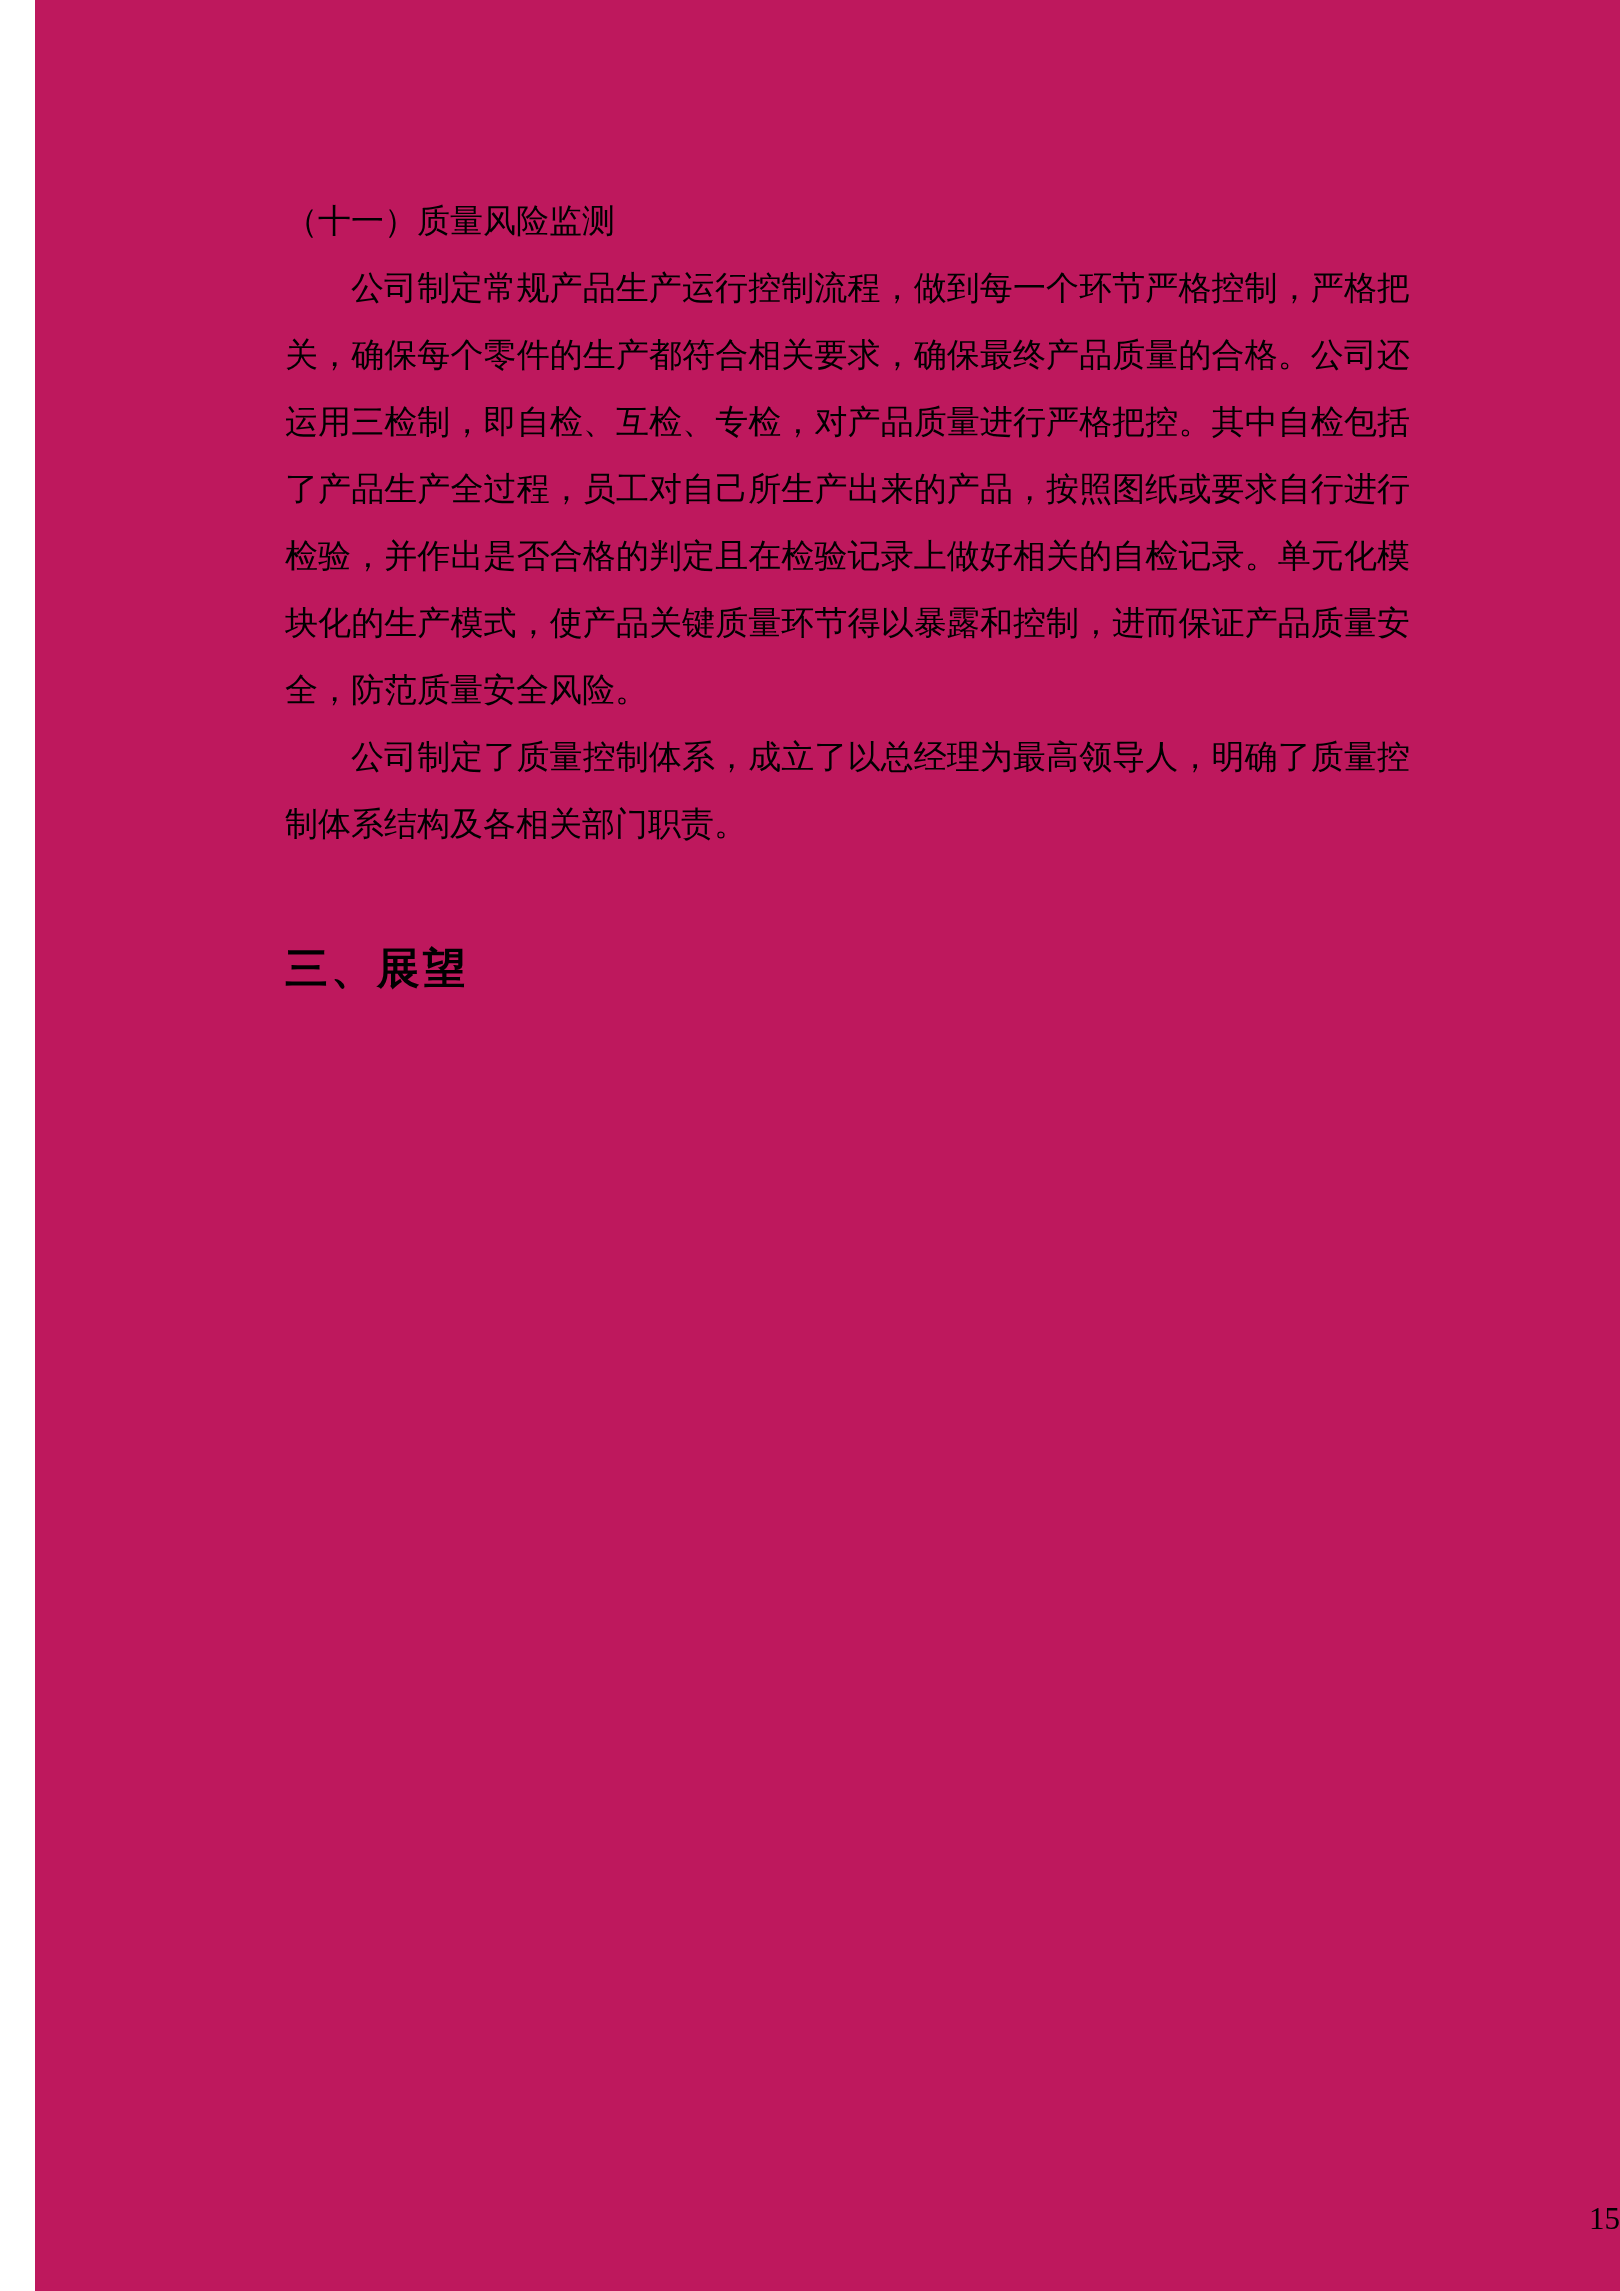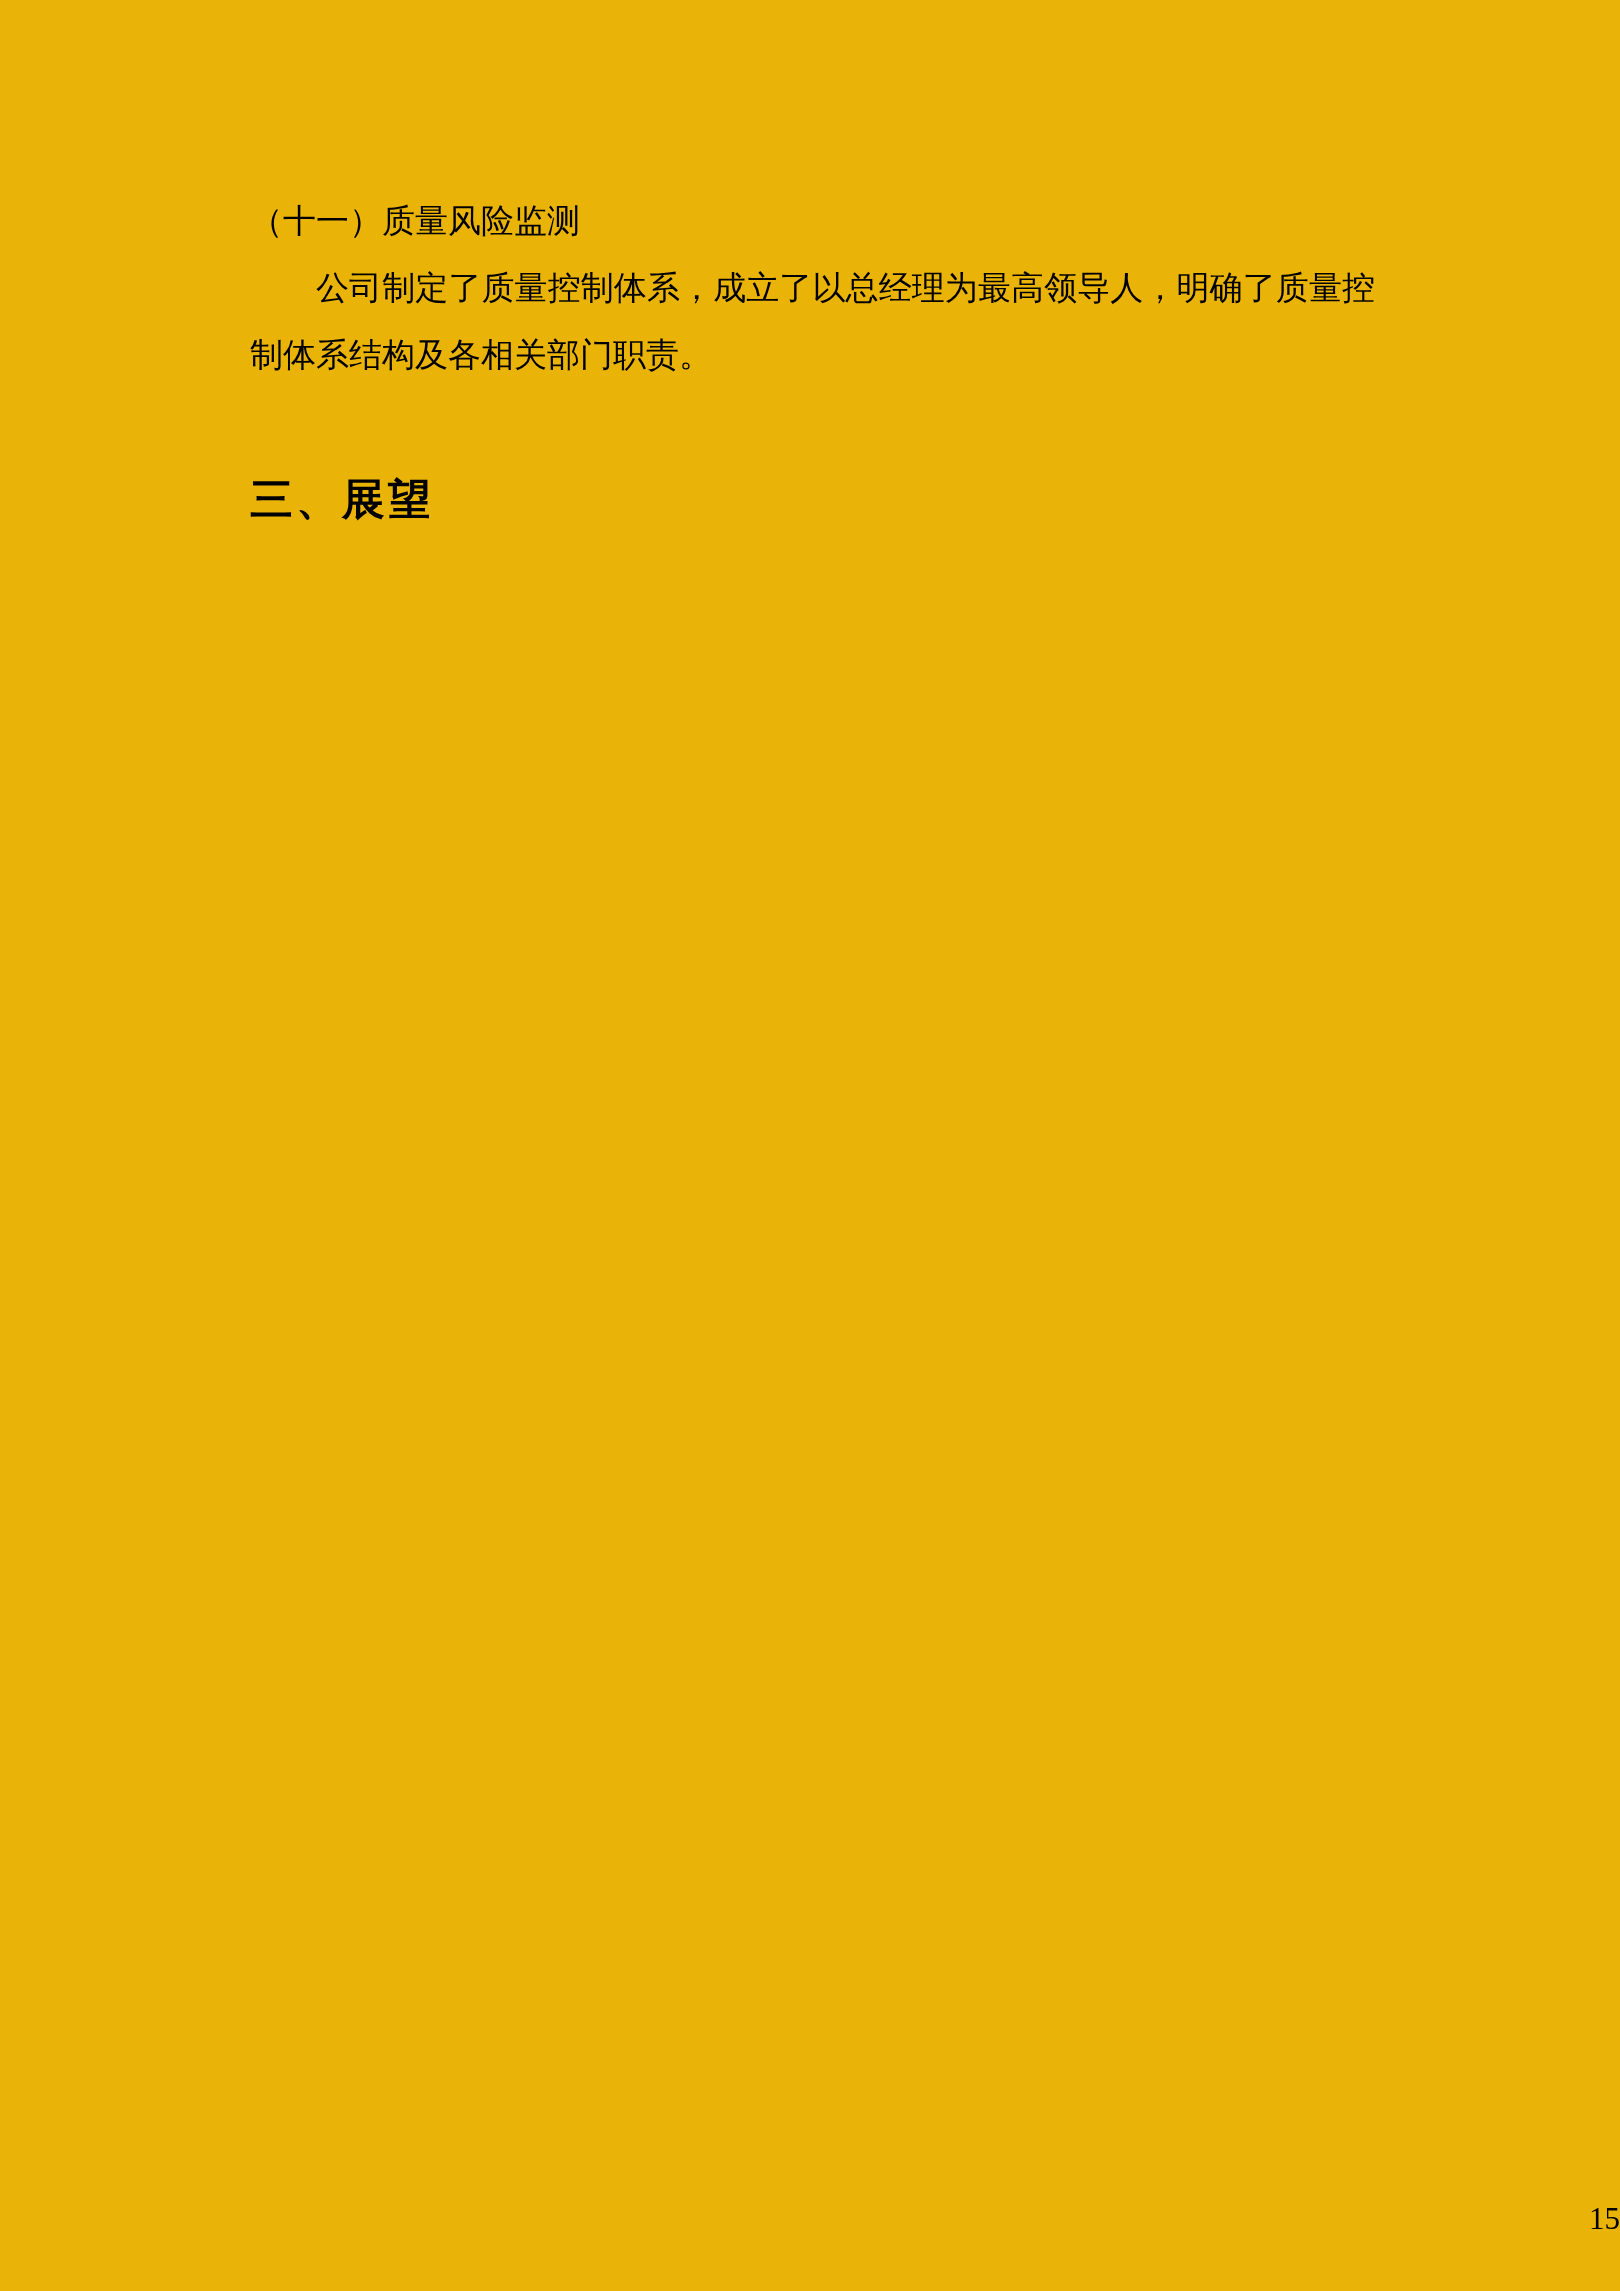--- a/index.html
+++ b/index.html
@@ -10,22 +10,23 @@
   body {
     width: 1620px;
     height: 2292px;
     position: relative;
     font-family: "Liberation Serif", "DejaVu Serif", serif;
     color: #000000;
   }
   .page {
     position: absolute;
     inset: 0;
-    background: #eab308;
+    background: #be185d;
     overflow: hidden;
+    margin-left: 35px;
   }
   .content {
     position: absolute;
     left: 250px;
     top: 188px;
     width: 1125px;
   }
   .sub-heading {
     font-size: 33px;
     line-height: 67px;
@@ -61,20 +62,21 @@
 </style>
 </head>
 <body>
 
 <div class="page">
 
   <div class="content">
 
     <h3 class="sub-heading">（十一）质量风险监测</h3>
 
+    <p class="para">公司制定常规产品生产运行控制流程，做到每一个环节严格控制，严格把关，确保每个零件的生产都符合相关要求，确保最终产品质量的合格。公司还运用三检制，即自检、互检、专检，对产品质量进行严格把控。其中自检包括了产品生产全过程，员工对自己所生产出来的产品，按照图纸或要求自行进行检验，并作出是否合格的判定且在检验记录上做好相关的自检记录。单元化模块化的生产模式，使产品关键质量环节得以暴露和控制，进而保证产品质量安全，防范质量安全风险。</p>
 
     <p class="para">公司制定了质量控制体系，成立了以总经理为最高领导人，明确了质量控制体系结构及各相关部门职责。</p>
 
     <h2 class="section-heading">三、展望</h2>
 
 
   </div>
 
   <div class="page-number">15</div>
 

